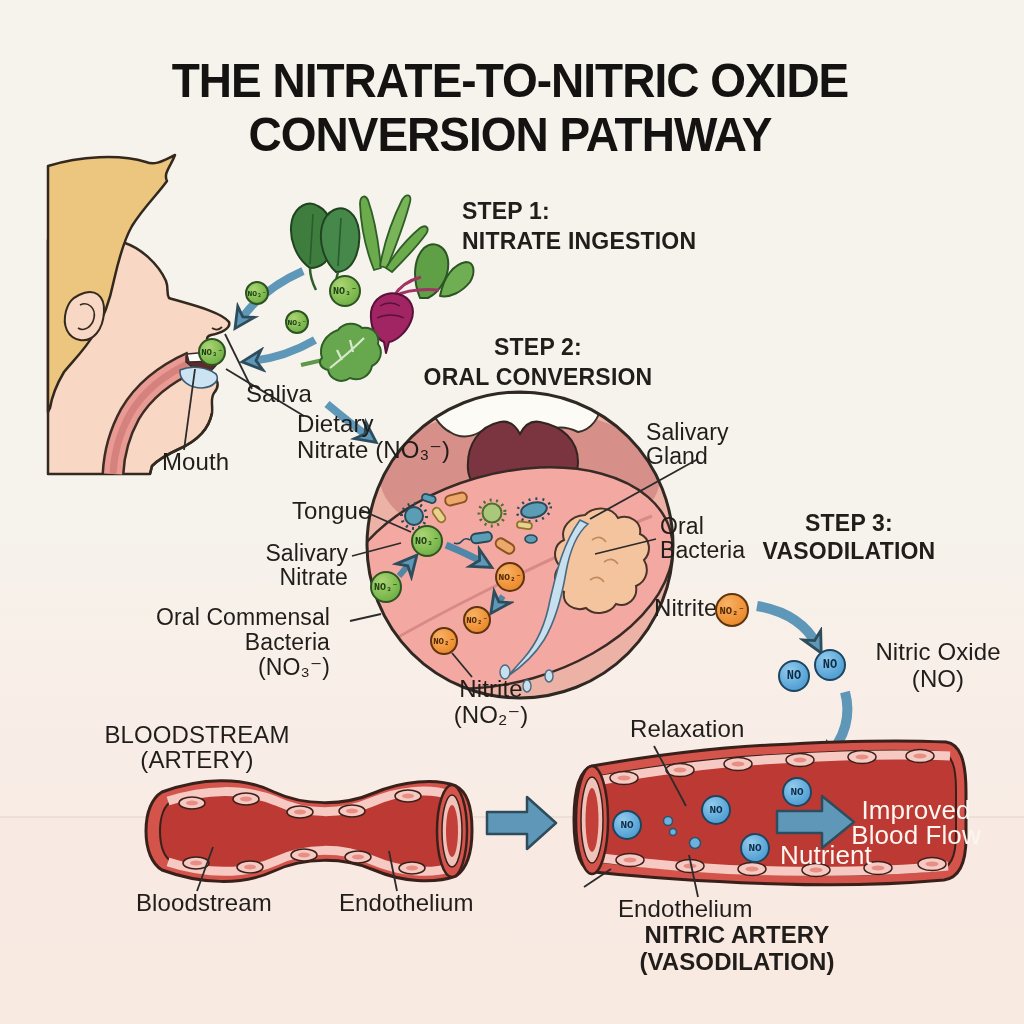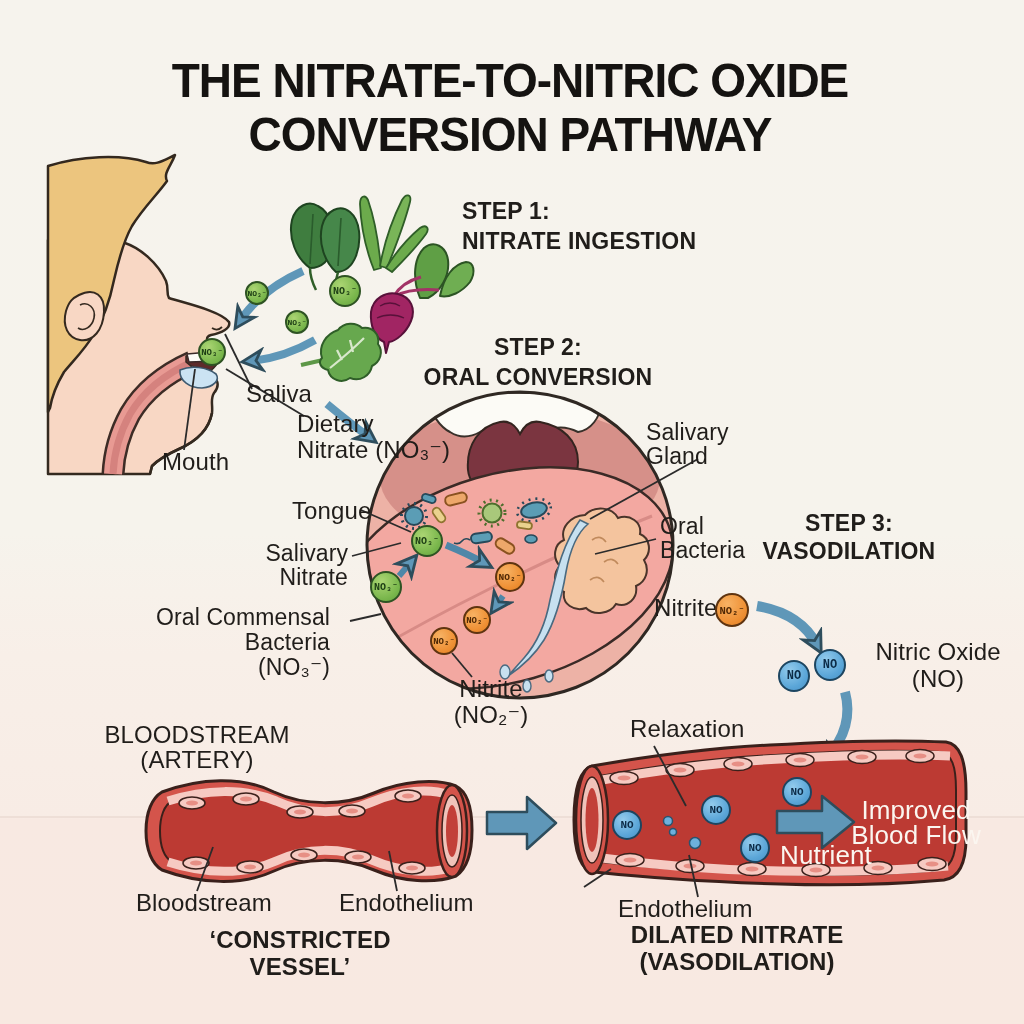--- a/index.html
+++ b/index.html
@@ -317,27 +317,23 @@
   <div>(NO)</div>
 </div>
 <div class="lbl" style="left:630px;top:717px;font-size:24px;">Relaxation</div>
 
 <div class="lbl ctr" style="left:197px;top:722px;font-size:24px;line-height:25px;">
   <div>BLOODSTREAM</div>
   <div>(ARTERY)</div>
 </div>
 <div class="lbl" style="left:136px;top:891px;font-size:24px;">Bloodstream</div>
 <div class="lbl" style="left:339px;top:891px;font-size:24px;">Endothelium</div>
-<div class="lbl cap ctr" style="left:300px;top:926px;">
-  <div>‘CONSTRICTED</div>
-  <div>VESSEL’</div>
-</div>
 <div class="lbl" style="left:618px;top:897px;font-size:24px;">Endothelium</div>
 <div class="lbl cap ctr" style="left:737px;top:921px;">
-  <div>DILATED NITRATE</div>
+  <div>NITRIC ARTERY</div>
   <div>(VASODILATION)</div>
 </div>
 <div class="lbl white ctr" style="left:916px;top:798px;">
   <div>Improved</div>
   <div>Blood Flow</div>
 </div>
 <div class="lbl white" style="left:780px;top:843px;text-align:center;">Nutrient</div>
 
 <div class="mol green" style="left:245px;top:281px;width:24px;height:24px;font-size:8px;">
       <span>NO₃⁻</span>

